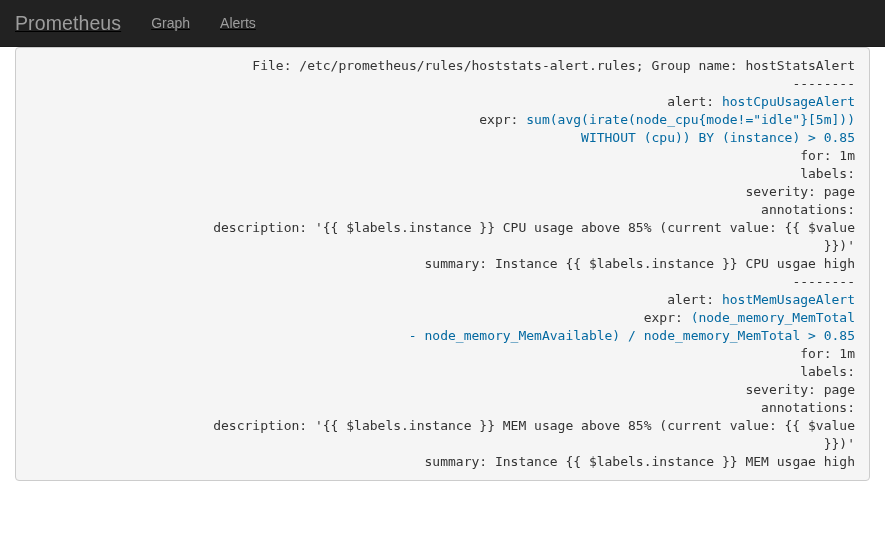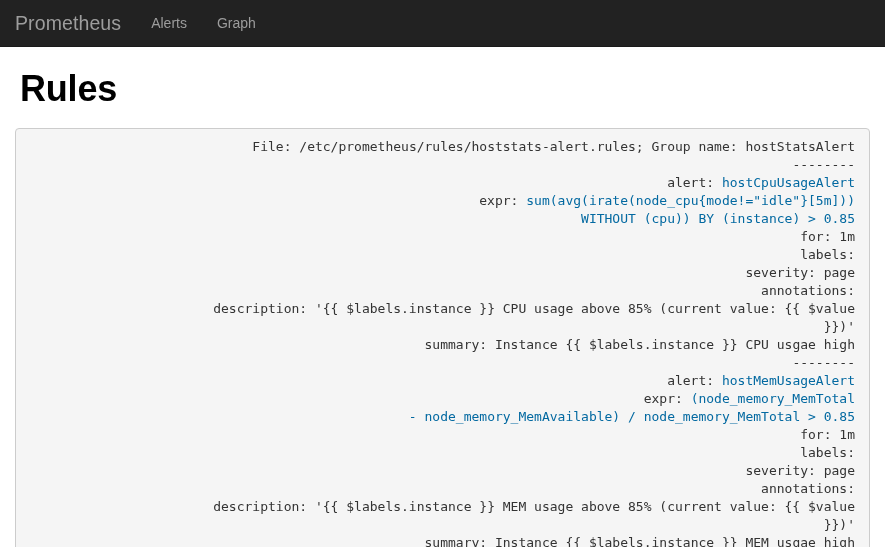--- a/index.html
+++ b/index.html
@@ -14,20 +14,21 @@
   }
 
   
   .navbar {
     height: 47px;
     background: #222222;
     display: flex;
     align-items: center;
     padding: 0 4px 0 15px;
     border-bottom: 1px solid #1a1a1a;
+    text-decoration: underline;
   }
   .navbar-brand {
     color: #9d9d9d;
     font-size: 19.5px;
     line-height: 20px;
     padding: 0 15px 0 0;
     text-decoration: none;
     white-space: nowrap;
     letter-spacing: 0.1px;
   }
@@ -106,32 +107,31 @@
   .rules-code .sep { color: #333333; }
 </style>
 </head>
 <body>
 
 <nav class="navbar">
   <a class="navbar-brand" href="#">Prometheus</a>
   <ul class="nav-list">
     <li>
       <a class="nav-item" href="#">
-        <span>Alerts</span>
+        <span>Graph</span>
       </a>
     </li>
     <li>
       <a class="nav-item" href="#">
-        <span>Graph</span>
+        <span>Alerts</span>
       </a>
     </li>
   </ul>
 </nav>
 
 <div class="container">
 
-  <h1 class="page-title">Rules</h1>
 
   <div class="rules-panel">
     <pre class="rules-code"><span class="ln">File: /etc/prometheus/rules/hoststats-alert.rules; Group name: hostStatsAlert</span><span class="ln sep">--------</span><span class="ln"><span>alert: </span><a href="#">hostCpuUsageAlert</a></span><span class="ln"><span>expr: </span><a class="expr" href="#">sum(avg(irate(node_cpu{mode!="idle"}[5m]))</a></span><span class="ln"><a class="expr" href="#">  WITHOUT (cpu)) BY (instance) &gt; 0.85</a></span><span class="ln">for: 1m</span><span class="ln">labels:</span><span class="ln">  severity: page</span><span class="ln">annotations:</span><span class="ln">  description: '{{ $labels.instance }} CPU usage above 85% (current value: {{ $value</span><span class="ln">    }})'</span><span class="ln">  summary: Instance {{ $labels.instance }} CPU usgae high</span><span class="ln sep">--------</span><span class="ln"><span>alert: </span><a href="#">hostMemUsageAlert</a></span><span class="ln"><span>expr: </span><a class="expr" href="#">(node_memory_MemTotal</a></span><span class="ln"><a class="expr" href="#">  - node_memory_MemAvailable) / node_memory_MemTotal &gt; 0.85</a></span><span class="ln">for: 1m</span><span class="ln">labels:</span><span class="ln">  severity: page</span><span class="ln">annotations:</span><span class="ln">  description: '{{ $labels.instance }} MEM usage above 85% (current value: {{ $value</span><span class="ln">    }})'</span><span class="ln">  summary: Instance {{ $labels.instance }} MEM usgae high</span></pre>
   </div>
 
 </div>
 
 </body></html>

